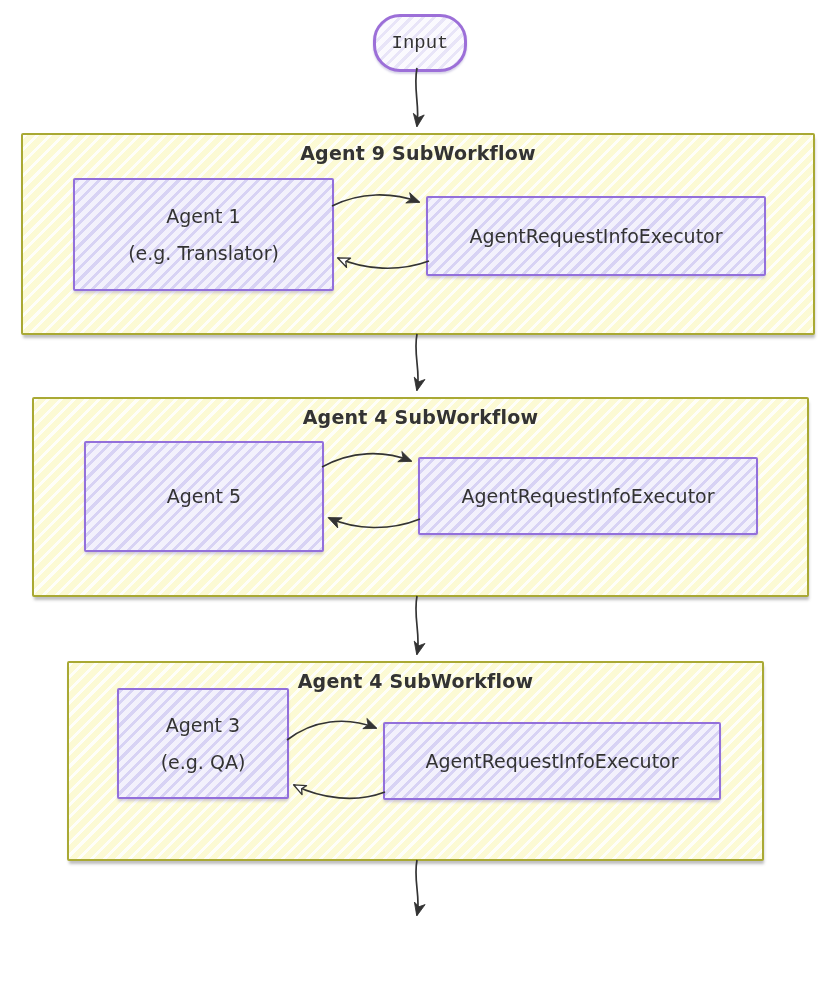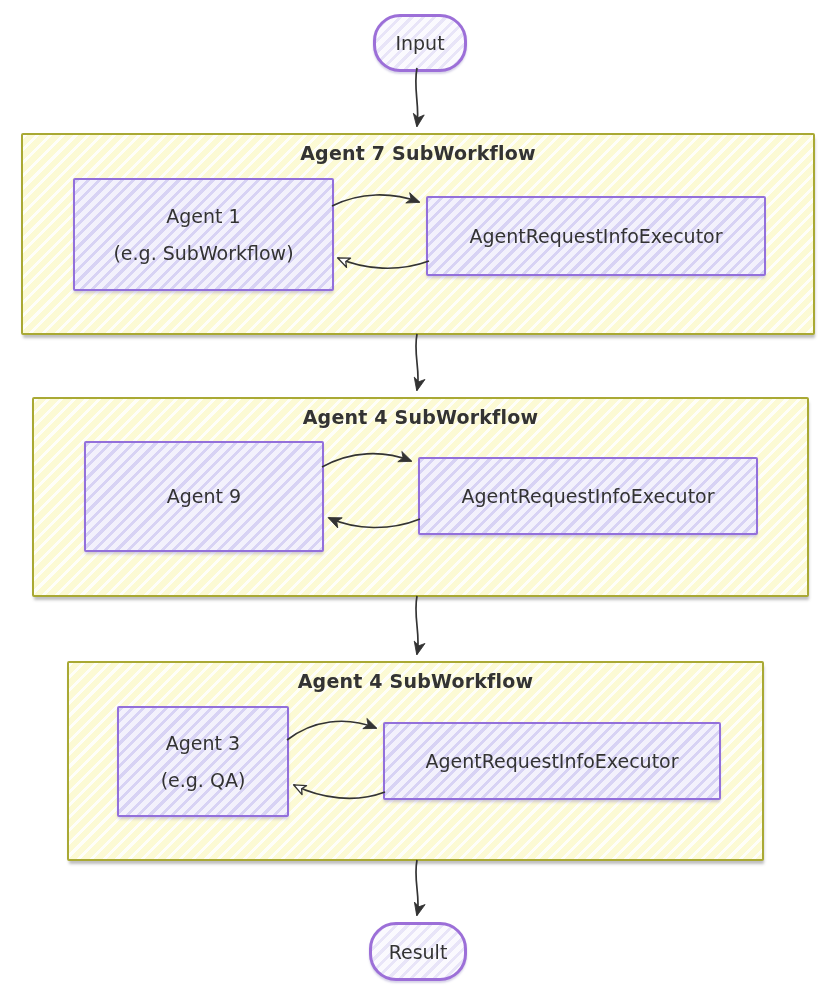--- a/index.html
+++ b/index.html
@@ -65,72 +65,70 @@
       rgba(255,255,255,0.5) 3px, rgba(255,255,255,0.5) 8px
     );
     border: 3px solid #9c6fd8;
     border-radius: 27px;
     box-shadow: 0 2px 2px rgba(140,130,190,0.35);
     display: flex;
     align-items: center;
     justify-content: center;
     font-size: 19px;
     color: #333333;
+    font-family: Liberation Mono, monospace;
   }
   
   .edges {
     position: absolute;
     top: 0; left: 0;
     pointer-events: none;
   }
 </style>
 </head>
 <body>
 
 <div class="canvas">
 
   <div class="stadium" style="left:373px; top:14px; width:88px; height:52px;">
     <span>Input</span>
   </div>
 
   <div class="container" style="left:21px; top:133px; width:790px; height:198px;">
-    <div class="container-title">Agent 7 SubWorkflow</div>
+    <div class="container-title">Agent 9 SubWorkflow</div>
   </div>
   <div class="node" style="left:73px; top:178px; width:257px; height:109px;">
     <span>Agent 1</span>
-    <span>(e.g. SubWorkflow)</span>
+    <span>(e.g. Translator)</span>
   </div>
   <div class="node" style="left:426px; top:196px; width:336px; height:76px;">
     <span>AgentRequestInfoExecutor</span>
   </div>
 
   <div class="container" style="left:32px; top:397px; width:773px; height:196px;">
     <div class="container-title">Agent 4 SubWorkflow</div>
   </div>
   <div class="node" style="left:84px; top:441px; width:236px; height:107px;">
-    <span>Agent 9</span>
+    <span>Agent 5</span>
   </div>
   <div class="node" style="left:418px; top:457px; width:336px; height:74px;">
     <span>AgentRequestInfoExecutor</span>
   </div>
 
   <div class="container" style="left:67px; top:661px; width:693px; height:196px;">
     <div class="container-title">Agent 4 SubWorkflow</div>
   </div>
-  <div class="node" style="left:117px; top:706px; width:168px; height:107px;">
+  <div class="node" style="left:117px; top:688px; width:168px; height:107px;">
     <span>Agent 3</span>
     <span>(e.g. QA)</span>
   </div>
   <div class="node" style="left:383px; top:722px; width:334px; height:74px;">
     <span>AgentRequestInfoExecutor</span>
   </div>
 
-  <div class="stadium" style="left:369px; top:922px; width:92px; height:53px;">
-    <span>Result</span>
-  </div>
 
   <svg class="edges" width="835" height="990" viewBox="0 0 835 990">
     <defs>
       <marker id="ah-solid" markerUnits="userSpaceOnUse" markerWidth="15" markerHeight="13" refX="13" refY="6.5" orient="auto">
         <path d="M1,1 L14,6.5 L1,12 L4.5,6.5 Z" fill="#333333" stroke="#333333" stroke-width="0.8" stroke-linejoin="round"></path>
       </marker>
       <marker id="ah-open" markerUnits="userSpaceOnUse" markerWidth="15" markerHeight="13" refX="13" refY="6.5" orient="auto">
         <path d="M1.5,1.5 L13.5,6.5 L1.5,11.5 L4.5,6.5 Z" fill="#ffffff" stroke="#333333" stroke-width="1.3" stroke-linejoin="round"></path>
       </marker>
     </defs>

